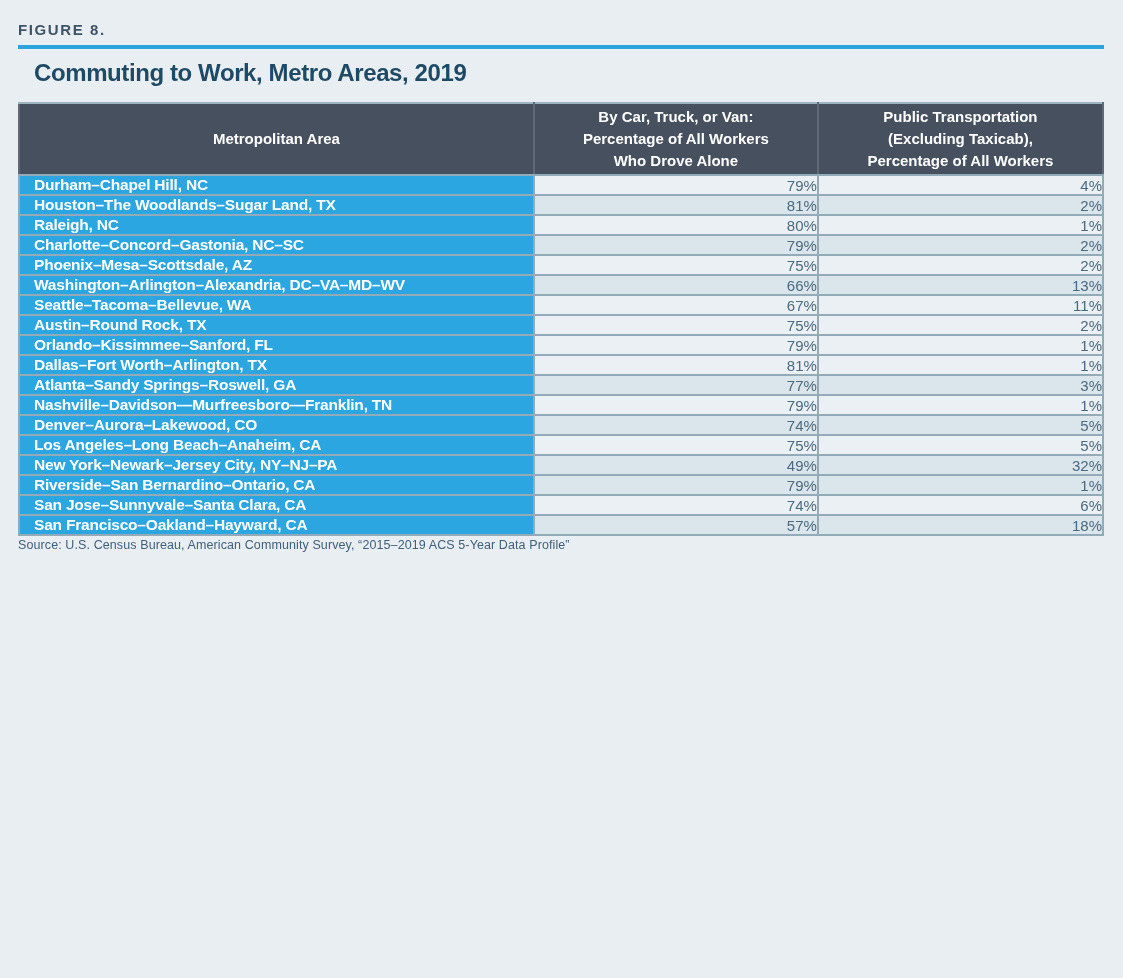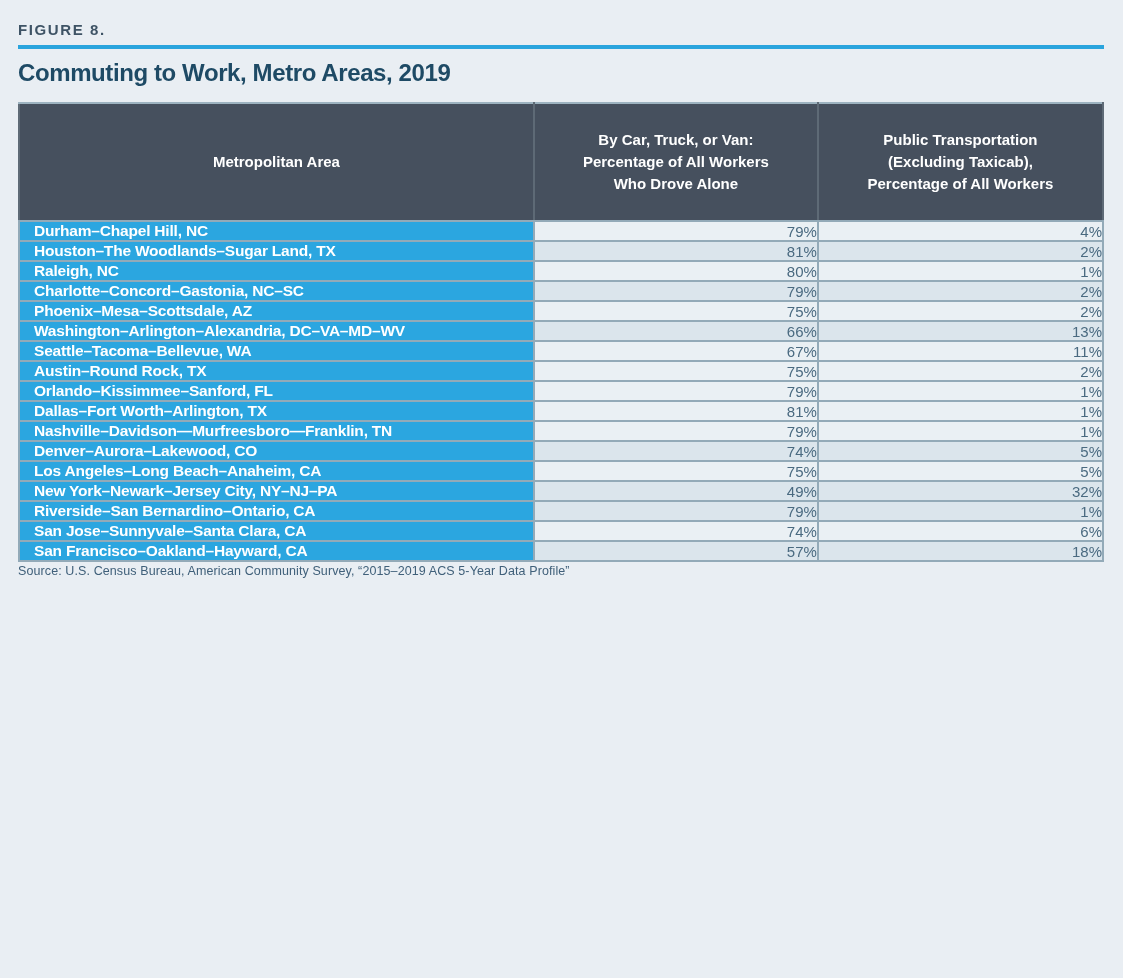--- a/index.html
+++ b/index.html
@@ -16,21 +16,21 @@
     font-weight: 700;
     letter-spacing: 1.6px;
     color: #3e5365;
   }
   .accent-rule {
     height: 4px;
     background: #2aa4dd;
     margin: 7px 0 0 0;
   }
   h1.figure-title {
-    margin: 10px 0 15px 0;
+    margin: 10px 0 15px 16px;
     font-size: 24px;
     font-weight: 700;
     letter-spacing: -0.4px;
     color: #1e4a65;
   }
 
   table.commute-table {
     width: 100%;
     border-collapse: collapse;
     table-layout: fixed;
@@ -40,21 +40,21 @@
   .commute-table col.c2 { width: 26.2%; }
   .commute-table col.c3 { width: 26.3%; }
 
   .commute-table thead th {
     background: #46505e;
     color: #ffffff;
     font-size: 15px;
     font-weight: 700;
     text-align: center;
     vertical-align: middle;
-    height: 118px;
+    height: 72px;
     border: 2px solid #5e6a76;
     border-top-color: #9db3c0;
     border-bottom-color: #93aab8;
     line-height: 22px;
   }
   .commute-table thead th .hline { display: block; }
 
   .commute-table tbody td {
     height: 19px;
     border: 2px solid #93aab8;
@@ -175,20 +175,25 @@
       <td class="val">1%</td>
     </tr>
 
 
     <tr>
       <td class="metro">Dallas–Fort Worth–Arlington, TX</td>
       <td class="val">81%</td>
       <td class="val">1%</td>
     </tr>
 
+    <tr class="shaded">
+      <td class="metro">Atlanta–Sandy Springs–Roswell, GA</td>
+      <td class="val">77%</td>
+      <td class="val">3%</td>
+    </tr>
 
     <tr>
       <td class="metro">Nashville–Davidson—Murfreesboro—Franklin, TN</td>
       <td class="val">79%</td>
       <td class="val">1%</td>
     </tr>
 
     <tr class="shaded">
       <td class="metro">Denver–Aurora–Lakewood, CO</td>
       <td class="val">74%</td>

